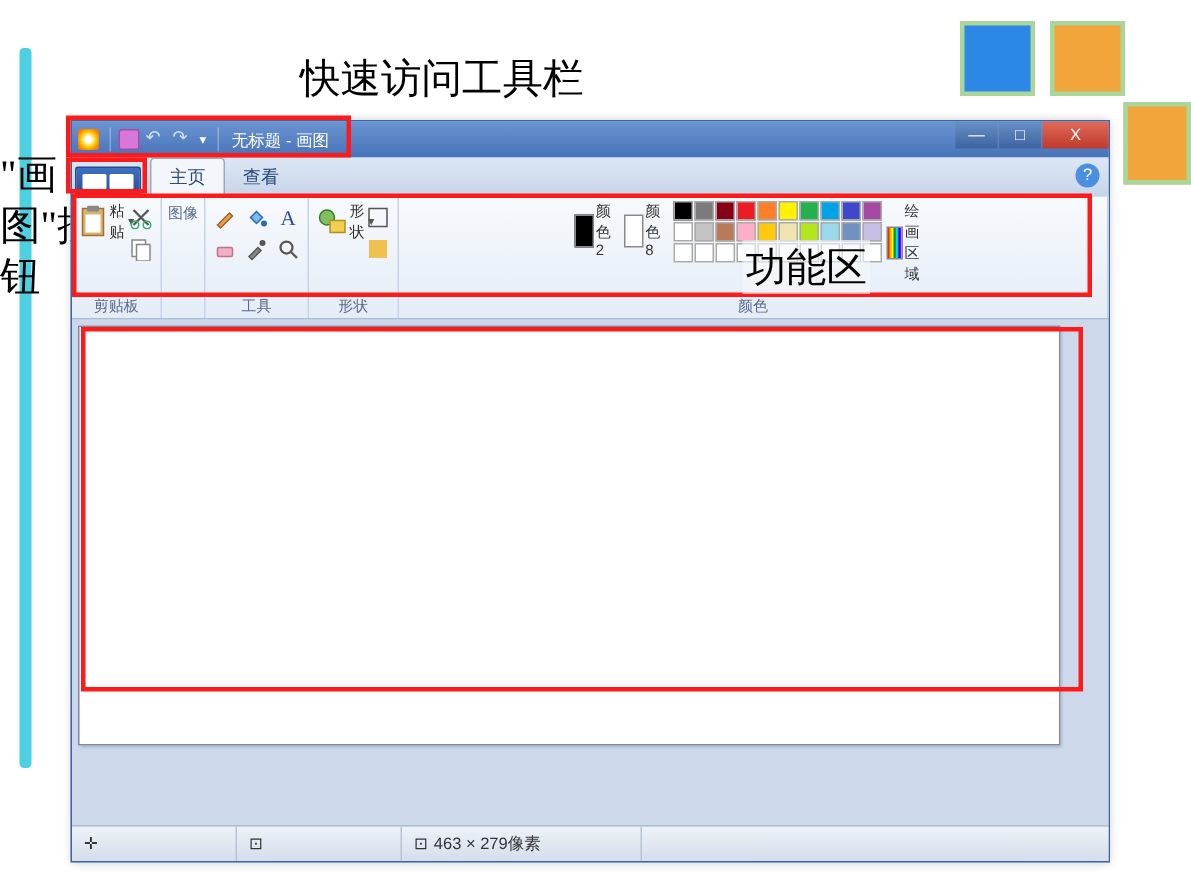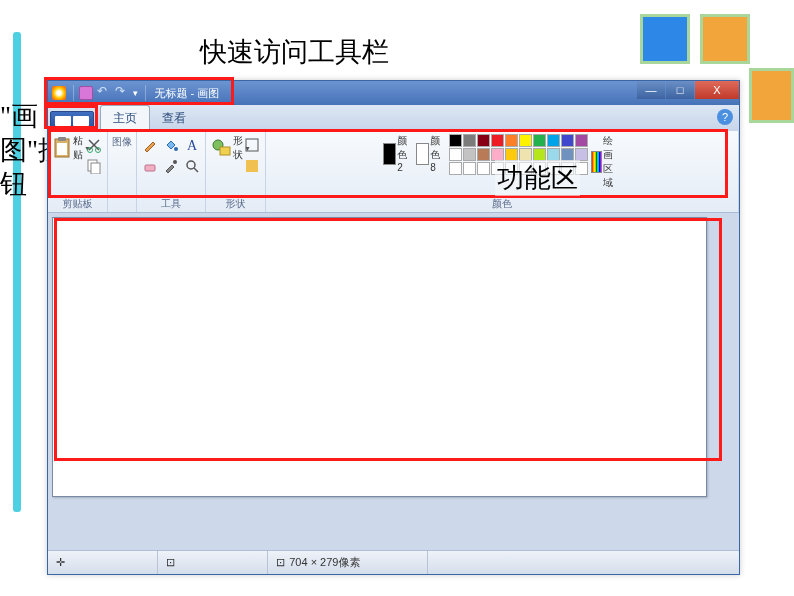--- a/index.html
+++ b/index.html
@@ -292,18 +292,18 @@
 
   <div class="statusbar">
     <div class="sb-sec" style="width:110px">
         <span>✛</span>
       </div>
     <div class="sb-sec" style="width:110px">
         <span>⊡</span>
       </div>
     <div class="sb-sec" style="width:160px">
         <span>⊡</span>
-        <span>704 × 279像素</span>
+        <span>463 × 279像素</span>
       </div>
     <div class="sb-spacer"></div>
   </div>
 
 </div>
 
 </body></html>

